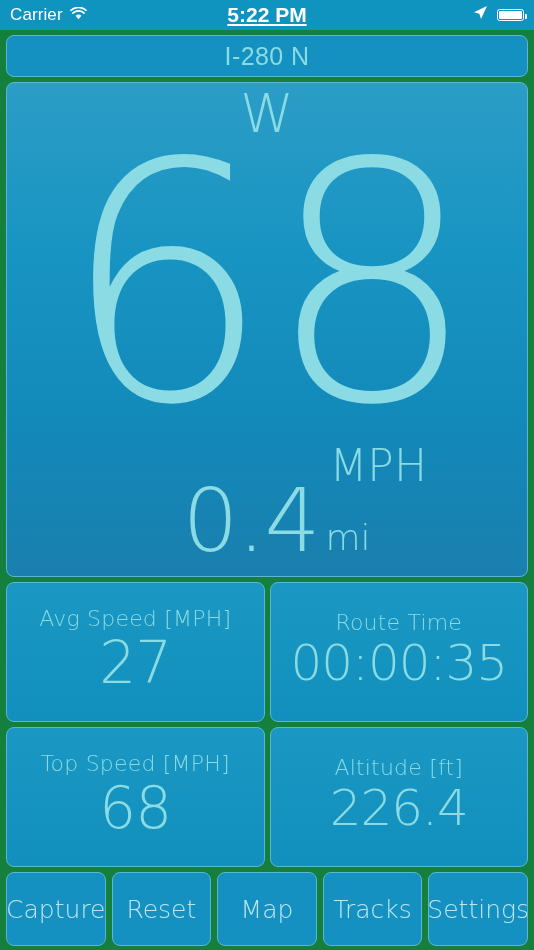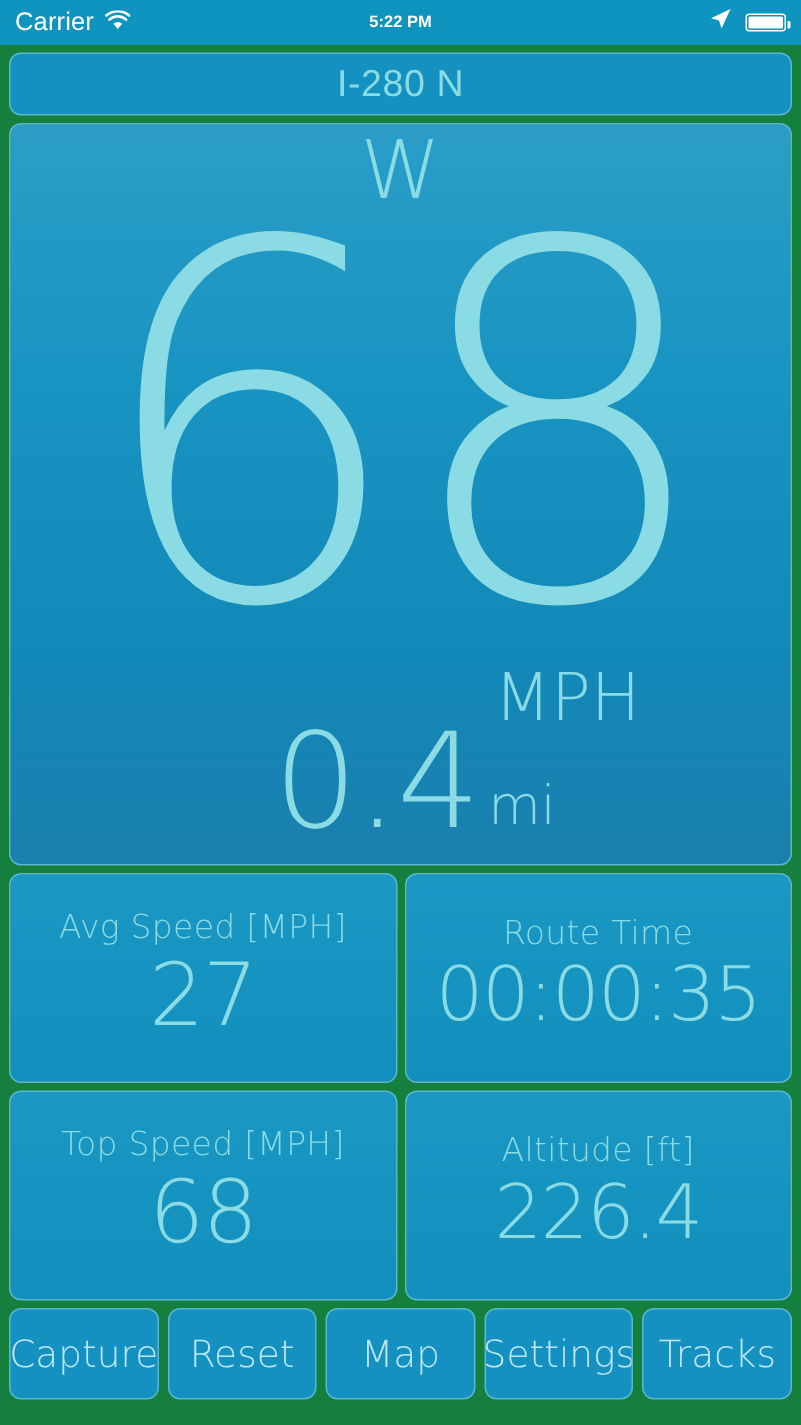--- a/index.html
+++ b/index.html
@@ -26,21 +26,21 @@
     padding:0 10px;
     color:#ffffff;
     font-size:17px;
     flex:0 0 auto;
     position:relative;
   }
   .sb-left { display:flex; align-items:center; gap:7px; }
   .sb-carrier { font-size:17px; letter-spacing:0.1px; color:#fff; }
   .sb-center {
     position:absolute; left:0; right:0; text-align:center;
-    font-size:11px; font-weight:bold; color:#fff; pointer-events:none;
+    font-size:21px; font-weight:bold; color:#fff; pointer-events:none;text-decoration:underline;
   }
   .sb-right {
     margin-left:auto; display:flex; align-items:center; gap:9px;
     position:relative; z-index:2;
   }
   .wifi-icon { display:block; }
   .loc-icon { display:block; }
   .battery {
     width:27px; height:12px; border:1px solid #fff; border-radius:2.5px;
     position:relative; display:block;
@@ -183,21 +183,21 @@
   .tb-btn {
     flex:1 1 0;
     display:flex; align-items:center; justify-content:center;
     font-size:25px;
     color:#bfe6ef;
     font-family:"DejaVu Sans", sans-serif;
     font-weight:300;
     background:#1491c0;
     border:1px solid #5cb6d2;
     border-radius:8px;
-    height:61px;
+    height:74px;
     cursor:pointer;
     white-space:nowrap;
     overflow:hidden;
   }
 </style>
 </head>
 <body>
 
 <div id="app">
 
@@ -260,18 +260,18 @@
       <div class="panel stat-card">
         <div class="stat-label">Altitude [ft]</div>
         <div class="stat-value wide">226.4</div>
       </div>
     </div>
 
     <div class="toolbar">
       <div class="tb-btn">Capture</div>
       <div class="tb-btn">Reset</div>
       <div class="tb-btn">Map</div>
+      <div class="tb-btn">Tracks</div>
       <div class="tb-btn">Settings</div>
-      <div class="tb-btn">Tracks</div>
     </div>
 
   </div>
 </div>
 
 </body></html>

